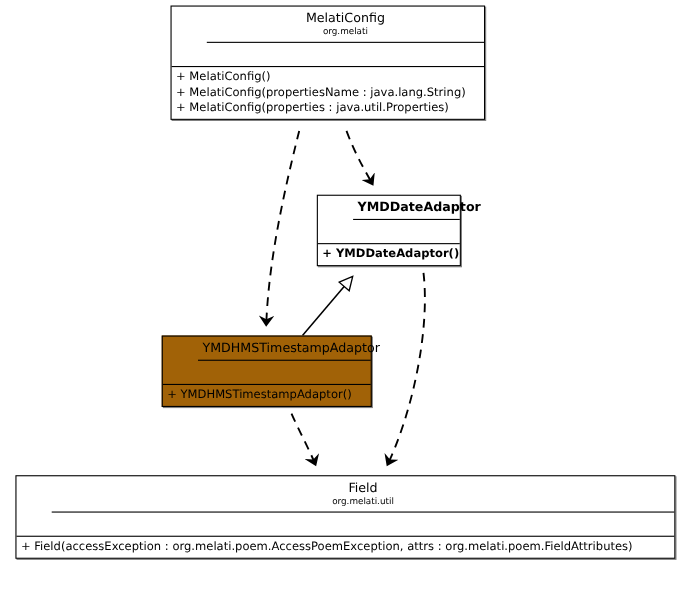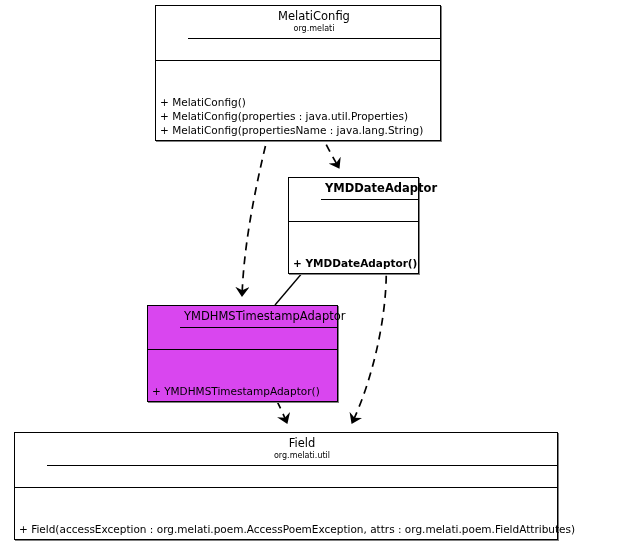--- a/index.html
+++ b/index.html
@@ -28,21 +28,21 @@
     pointer-events: none;
   }
   .uml-class {
     position: absolute;
     box-sizing: border-box;
     border: 1px solid #000000;
     background: #ffffff;
     box-shadow: 1px 1px 0 0 #808080;
   }
   .uml-class.highlight {
-    background: #d946ef;
+    background: #a16207;
   }
   .cls-header {
     box-sizing: border-box;
     border-bottom: 1px solid #000000;
     text-align: center;
     padding: 3px 4px 4px 4px;
     margin-left: 32px;
   }
   .cls-name {
     font-size: 11.5px;
@@ -57,36 +57,35 @@
     white-space: nowrap;
   }
   .cls-attrs {
     box-sizing: border-box;
     border-bottom: 1px solid #000000;
     height: 22px;
   }
   .cls-ops {
     box-sizing: border-box;
     padding: 2px 4px 3px 4px;
-    margin-top: 32px;
   }
   .op-line {
     font-size: 10.5px;
     line-height: 14px;
     color: #000000;
     white-space: nowrap;
   }
   .cls-ops.center .op-line {
     text-align: left;
   }
   
   #class-melaticonfig { left: 155px; top: 5px; width: 286px; }
   #class-ymddateadaptor { left: 288px; top: 177px; width: 131px; font-weight: bold; }
   #class-ymdhmstimestampadaptor { left: 147px; top: 305px; width: 191px; }
-  #class-field { left: 14px; top: 432px; width: 544px; }
+  #class-field { left: 14px; top: 432px; width: 600px; }
 </style>
 </head>
 <body>
 
 <div id="diagram-canvas">
 
   <svg id="edge-layer" width="627" height="541" viewBox="0 0 627 541" xmlns="http://www.w3.org/2000/svg">
     <defs>
       <marker id="mk-open-arrow" markerWidth="14" markerHeight="14" refX="9" refY="7" orient="auto" markerUnits="userSpaceOnUse">
         <path d="M0,0 L10,7 L0,14 L3.2,7 Z" fill="#000000"></path>
@@ -108,22 +107,22 @@
   </svg>
 
   <div class="uml-class" id="class-melaticonfig">
     <div class="cls-header">
       <div class="cls-name">MelatiConfig</div>
       <div class="cls-pkg">org.melati</div>
     </div>
     <div class="cls-attrs"></div>
     <div class="cls-ops">
       <div class="op-line">+ MelatiConfig()</div>
+      <div class="op-line">+ MelatiConfig(propertiesName : java.lang.String)</div>
       <div class="op-line">+ MelatiConfig(properties : java.util.Properties)</div>
-      <div class="op-line">+ MelatiConfig(propertiesName : java.lang.String)</div>
     </div>
   </div>
 
   <div class="uml-class" id="class-ymddateadaptor">
     <div class="cls-header">
       <div class="cls-name">YMDDateAdaptor</div>
     </div>
     <div class="cls-attrs"></div>
     <div class="cls-ops center">
       <div class="op-line">+ YMDDateAdaptor()</div>

